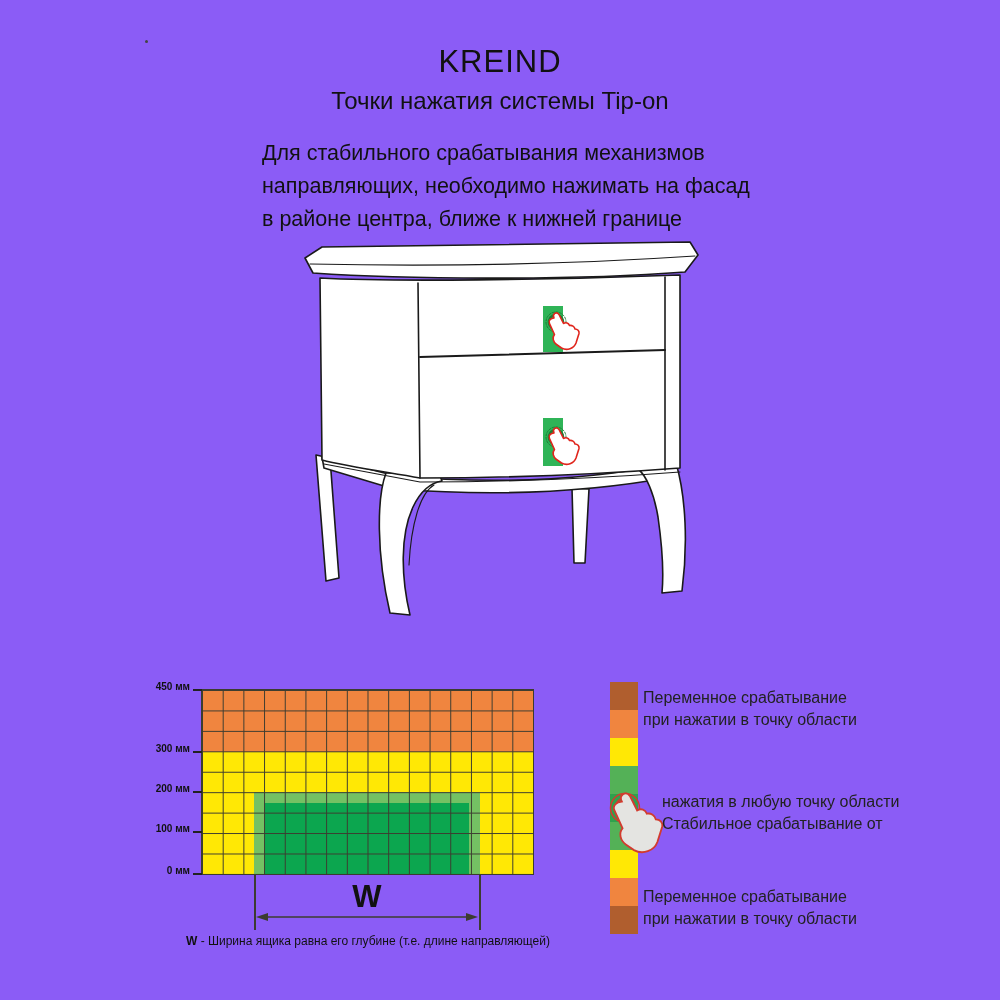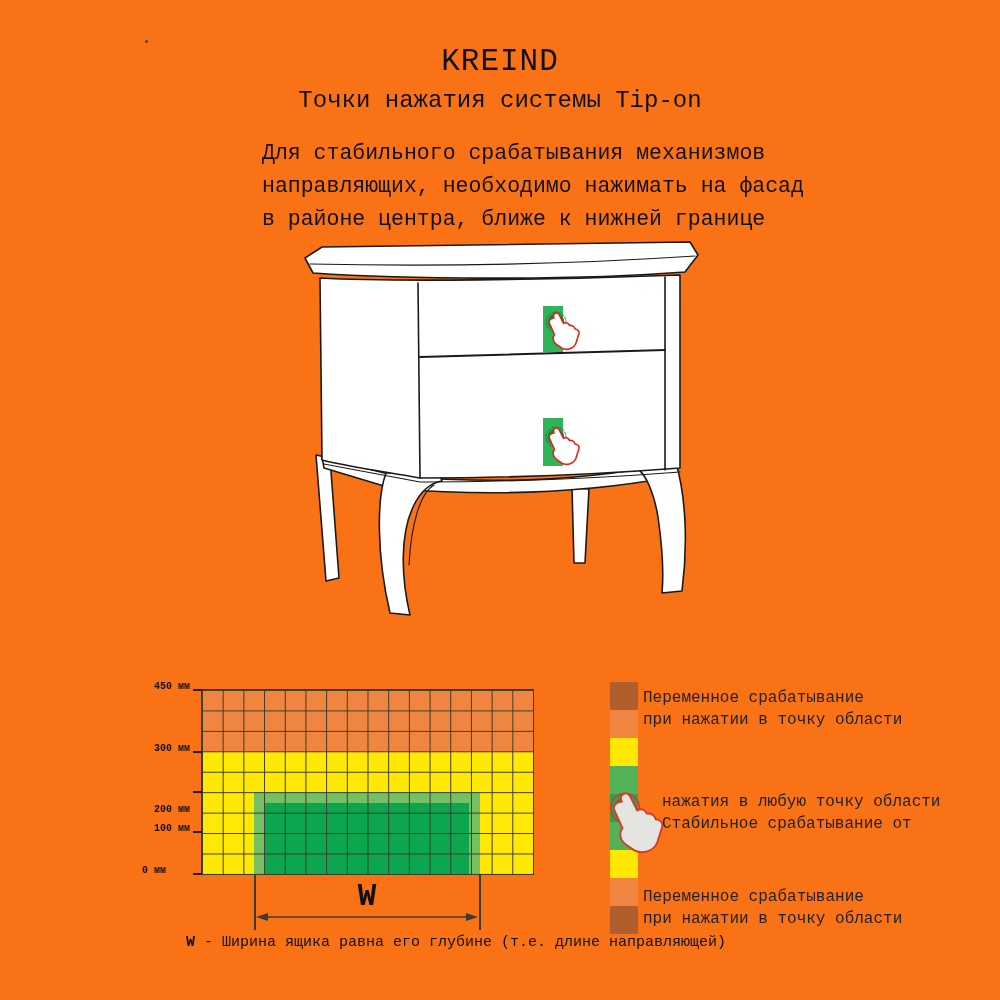--- a/index.html
+++ b/index.html
@@ -1,38 +1,38 @@
 <!DOCTYPE html>
 <html><head>
 <meta charset="utf-8">
 <style>
   html,body{margin:0;padding:0;background:#fff;}
-  #page{position:relative;width:1000px;height:1000px;background:#f97316;overflow:hidden;
-        font-family:Liberation Mono, monospace;color:#1a1a1a;}
+  #page{position:relative;width:1000px;height:1000px;background:#8b5cf6;overflow:hidden;
+        font-family:Liberation Sans, sans-serif;color:#1a1a1a;}
   .abs{position:absolute;}
   
   #stray-dot{left:145px;top:40px;width:3px;height:3px;background:#444;border-radius:50%;}
   #brand{left:0;top:44px;width:1000px;text-align:center;font-size:31px;letter-spacing:1px;color:#111;}
   #subtitle{left:0;top:87px;width:1000px;text-align:center;font-size:24px;color:#111;}
   #intro{left:262px;top:137px;font-size:21.5px;line-height:33px;color:#111;}
   
   #furniture{left:250px;top:235px;}
   
   #grid{left:202px;top:690px;width:331px;height:184px;outline:1px solid #3c3c30;}
   #grid .zone{position:absolute;}
   #gridlines{position:absolute;left:0;top:0;width:331px;height:184px;
      background-image:linear-gradient(to right,#3c3c30 1px,transparent 1px),
                       linear-gradient(to bottom,#3c3c30 1px,transparent 1px);
      background-size:20.6875px 20.444px;}
   .tick-label{position:absolute;left:118px;width:72px;text-align:right;font-size:10px;font-weight:600;color:#111;}
   .tick-line{position:absolute;left:193px;width:9px;height:1.5px;background:#222;}
   .wline{position:absolute;width:1.5px;height:56px;top:874px;background:#3c3c30;}
   #w-label{left:254px;top:879px;width:226px;text-align:center;font-size:31px;font-weight:600;color:#111;}
   #w-arrow{left:254px;top:906px;}
-  #caption{left:186px;top:934px;font-size:15px;color:#111;}
+  #caption{left:186px;top:934px;font-size:12px;color:#111;}
   #caption b{font-weight:700;}
   
   #legend-bar{left:610px;top:682px;width:28px;height:252px;display:flex;flex-direction:column;}
   #legend-bar .seg{flex:1 1 auto;}
   .legend-text{position:absolute;font-size:16px;line-height:22px;color:#222;}
   #legend-text-1{left:643px;top:687px;}
   #legend-text-2{left:662px;top:791px;}
   #legend-text-3{left:643px;top:886px;}
   #legend-hand{left:592px;top:776px;}
 </style>
@@ -109,25 +109,25 @@
     <div class="zone" style="left: 0px; top: 62px; width: 331px; height: 122px; background-color: rgb(255, 232, 5);"></div>
     <div class="zone" style="left: 52px; top: 102px; width: 226px; height: 82px; background-color: rgb(116, 193, 99);"></div>
     <div class="zone" style="left: 63px; top: 113px; width: 204px; height: 71px; background-color: rgb(12, 166, 79);"></div>
     <div id="gridlines"></div>
   </div>
 
   <div class="tick-label" style="top:681px;">450 мм</div>
   <div class="tick-line" style="top:689px;"></div>
   <div class="tick-label" style="top:743px;">300 мм</div>
   <div class="tick-line" style="top:751px;"></div>
-  <div class="tick-label" style="top:804px;">200 мм</div>
+  <div class="tick-label" style="top:783px;">200 мм</div>
   <div class="tick-line" style="top:791px;"></div>
   <div class="tick-label" style="top:823px;">100 мм</div>
   <div class="tick-line" style="top:831px;"></div>
-  <div class="tick-label" style="top:865px;text-align:center;">0 мм</div>
+  <div class="tick-label" style="top:865px;">0 мм</div>
   <div class="tick-line" style="top:873px;"></div>
 
   <div class="wline" style="left:254px;"></div>
   <div class="wline" style="left:479px;"></div>
   <div class="abs" id="w-label">W</div>
   <svg class="abs" id="w-arrow" width="226" height="22" viewBox="0 0 226 22">
     <g stroke="#3c3c30" fill="#3c3c30">
       <line x1="5" y1="11" x2="221" y2="11" stroke-width="1.3"></line>
       <polygon points="2,11 14,7 14,15" stroke="none"></polygon>
       <polygon points="224,11 212,7 212,15" stroke="none"></polygon>

